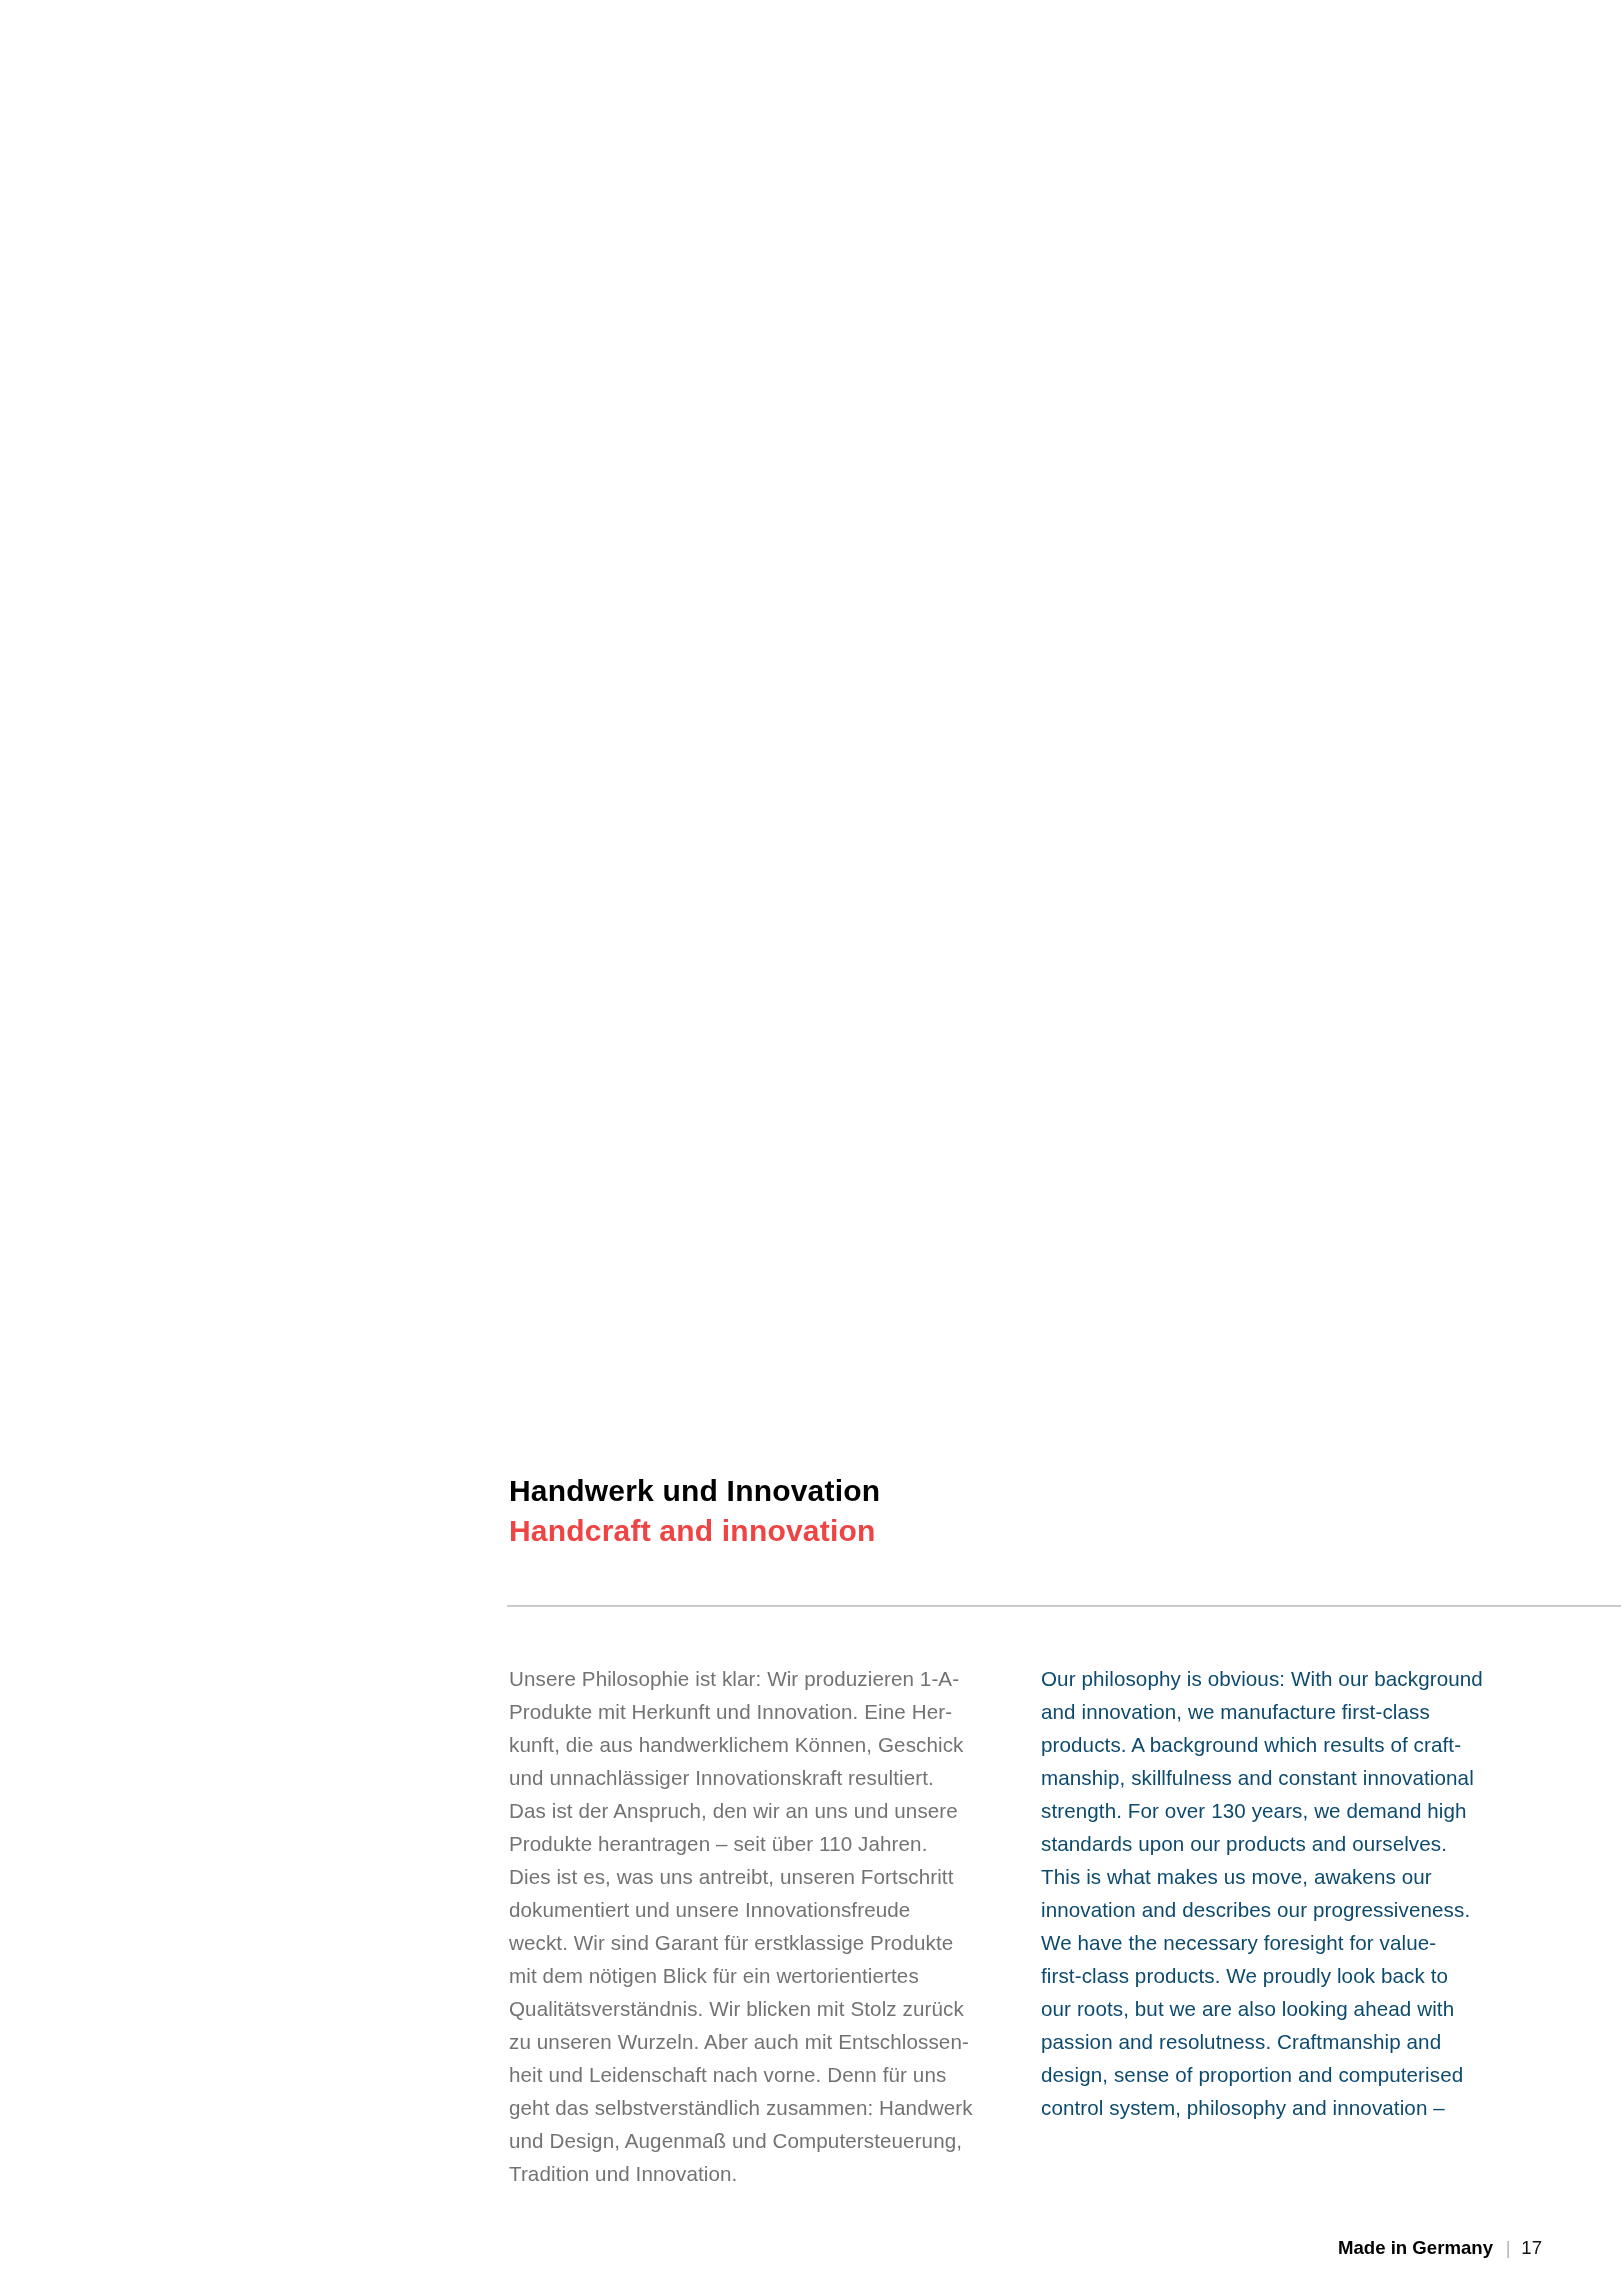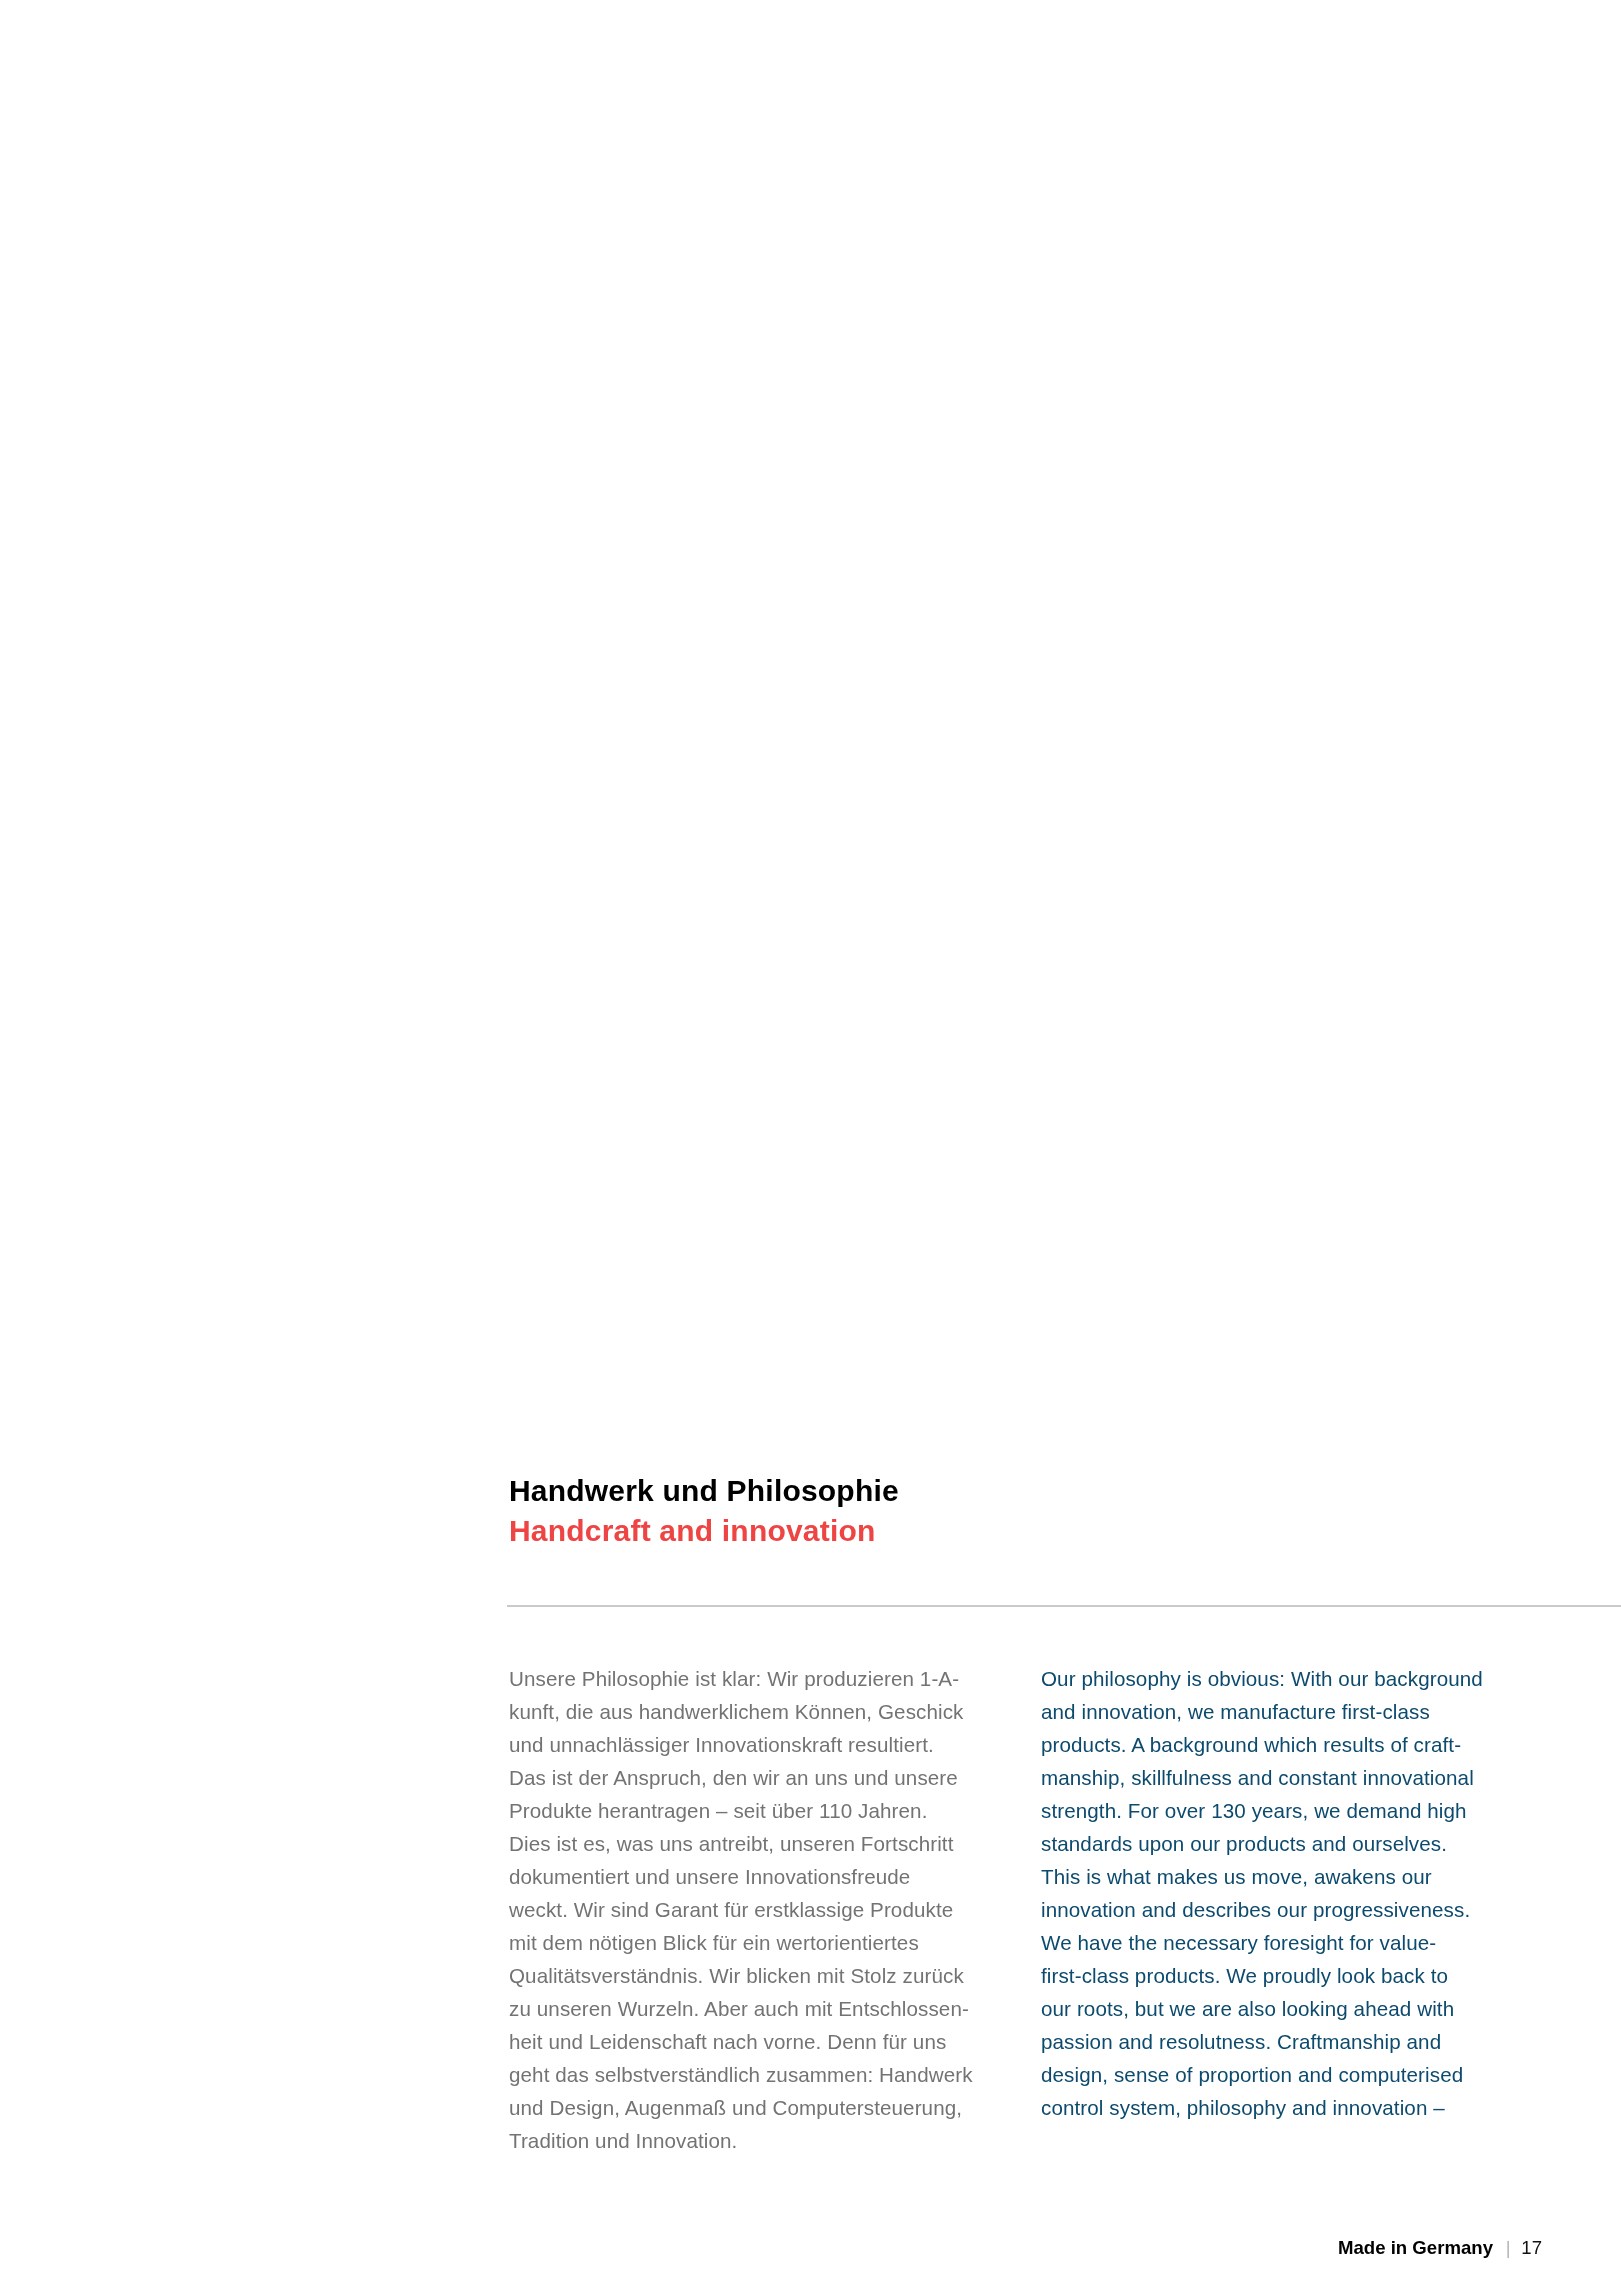--- a/index.html
+++ b/index.html
@@ -66,29 +66,30 @@
   .footer-brand { font-weight: bold; color: #000000; }
   .footer-sep   { color: #b5b5b5; margin: 0 10.8px 0 12.7px; font-weight: normal; }
   .footer-page  { color: #111111; }
 </style>
 </head>
 <body>
 
 <main>
 
   <section class="heading">
-    <h1 class="title-de">Handwerk und Philosophie</h1>
+    <h1 class="title-de">Handwerk und Innovation</h1>
     <h2 class="title-en">Handcraft and innovation</h2>
   </section>
 
   <div class="rule"></div>
 
   <div class="columns">
     <div class="col col-de">
         <div class="line">Unsere Philosophie ist klar: Wir produzieren 1-A-</div>
+        <div class="line">Produkte mit Herkunft und Innovation. Eine Her-</div>
         <div class="line">kunft, die aus handwerklichem Können, Geschick</div>
         <div class="line">und unnachlässiger Innovationskraft resultiert.</div>
         <div class="line">Das ist der Anspruch, den wir an uns und unsere</div>
         <div class="line">Produkte herantragen – seit über 110 Jahren.</div>
         <div class="line">Dies ist es, was uns antreibt, unseren Fortschritt</div>
         <div class="line">dokumentiert und unsere Innovationsfreude</div>
         <div class="line">weckt. Wir sind Garant für erstklassige Produkte</div>
         <div class="line">mit dem nötigen Blick für ein wertorientiertes</div>
         <div class="line">Qualitätsverständnis. Wir blicken mit Stolz zurück</div>
         <div class="line">zu unseren Wurzeln. Aber auch mit Entschlossen-</div>

